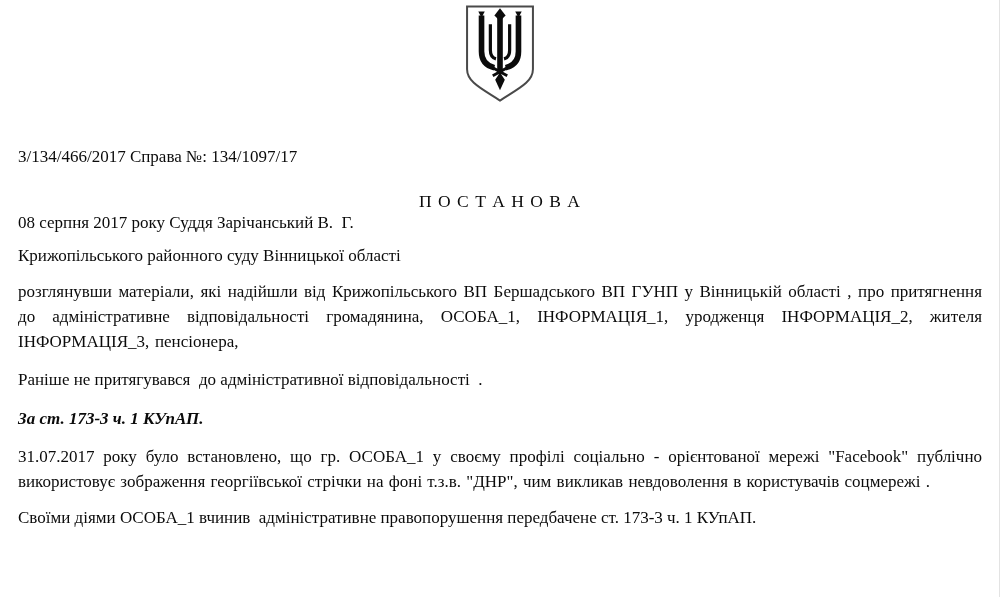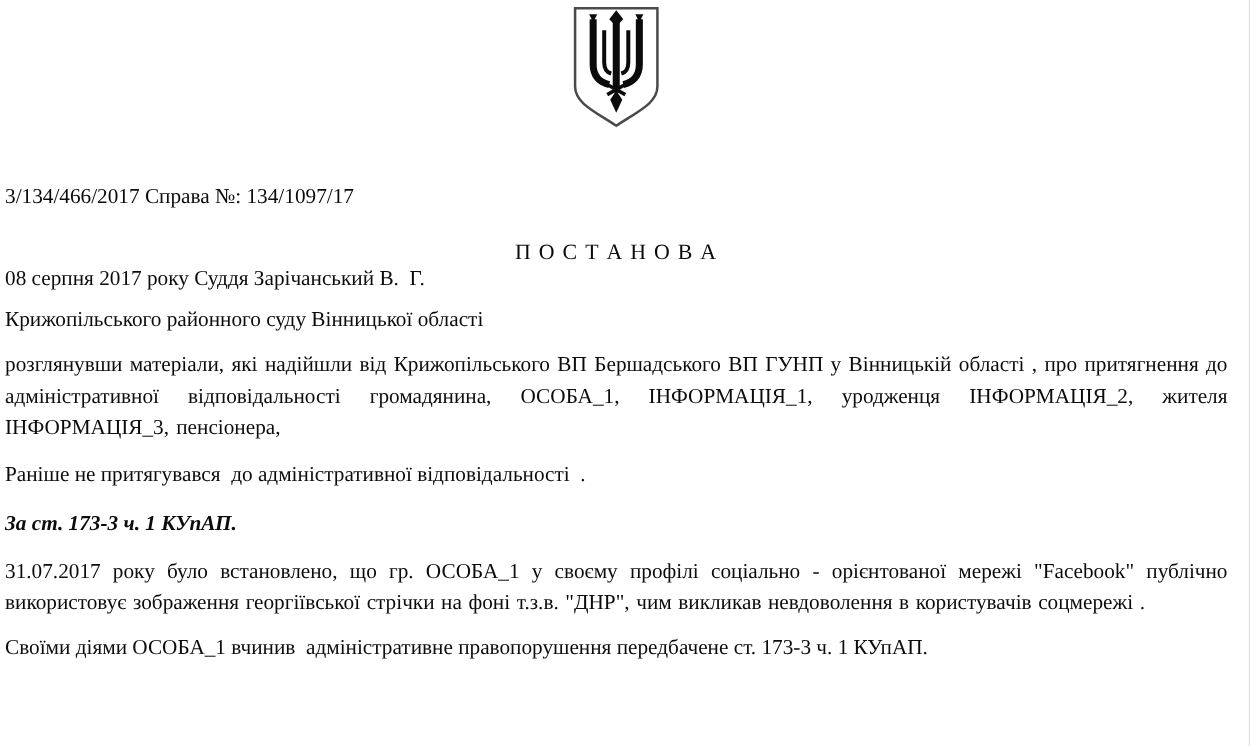--- a/index.html
+++ b/index.html
@@ -8,21 +8,21 @@
     width: 1000px;
     min-height: 597px;
     font-family: "Liberation Serif", "DejaVu Serif", serif;
     color: #0b0b0b;
     border-right: 1px solid #e3e3e3;
     overflow: hidden;
   }
   .page {
     width: 1000px;
     min-height: 597px;
-    padding: 0 18px 10px 4px;
+    padding: 0 18px 10px 18px;
   }
   .emblem-wrap {
     display: flex;
     justify-content: center;
     padding-top: 5px;
     height: 101px;
   }
   .case-line {
     margin-top: 45px;
     font-size: 17px;
@@ -117,21 +117,21 @@
   </div>
 
   <div class="case-line">3/134/466/2017 Справа №: 134/1097/17</div>
 
   <div class="doc-title">П О С Т А Н О В А</div>
 
   <div class="date-judge-line">08 серпня 2017 року Суддя Зарічанський В.  Г.</div>
 
   <div class="court-line">Крижопільського районного суду Вінницької області</div>
 
-  <div class="para-justified">розглянувши матеріали, які надійшли від Крижопільського ВП Бершадського ВП ГУНП у Вінницькій області , про притягнення до адміністративної відповідальності громадянина, ОСОБА_1, ІНФОРМАЦІЯ_1, уродженця ІНФОРМАЦІЯ_2, жителя ІНФОРМАЦІЯ_3, пенсіонера,</div>
+  <div class="para-justified">розглянувши матеріали, які надійшли від Крижопільського ВП Бершадського ВП ГУНП у Вінницькій області , про притягнення до адміністративне відповідальності громадянина, ОСОБА_1, ІНФОРМАЦІЯ_1, уродженця ІНФОРМАЦІЯ_2, жителя ІНФОРМАЦІЯ_3, пенсіонера,</div>
 
   <div class="prior-line">Раніше не притягувався  до адміністративної відповідальності  .</div>
 
   <div class="article-line">За ст. 173-3 ч. 1 КУпАП.</div>
 
 
   <div class="facts-para">31.07.2017 року було встановлено, що гр. ОСОБА_1 у своєму профілі соціально - орієнтованої мережі "Facebook" публічно використовує зображення георгіївської стрічки на фоні т.з.в. "ДНР", чим викликав невдоволення в користувачів соцмережі .</div>
 
   <div class="conclusion-line">Своїми діями ОСОБА_1 вчинив  адміністративне правопорушення передбачене ст. 173-3 ч. 1 КУпАП.</div>
 

